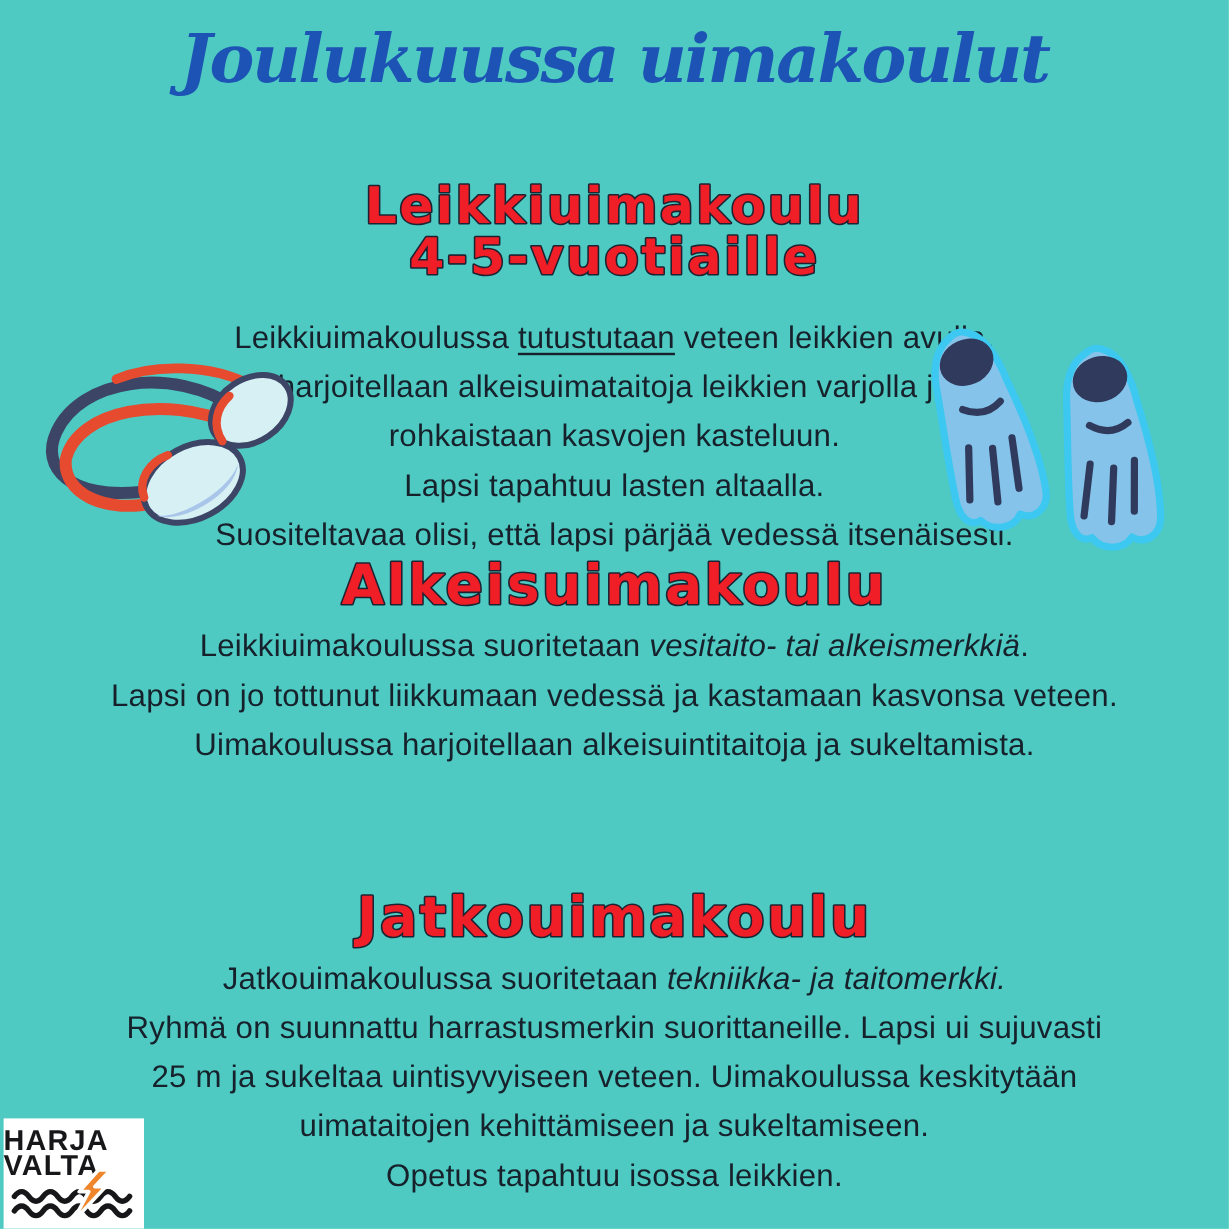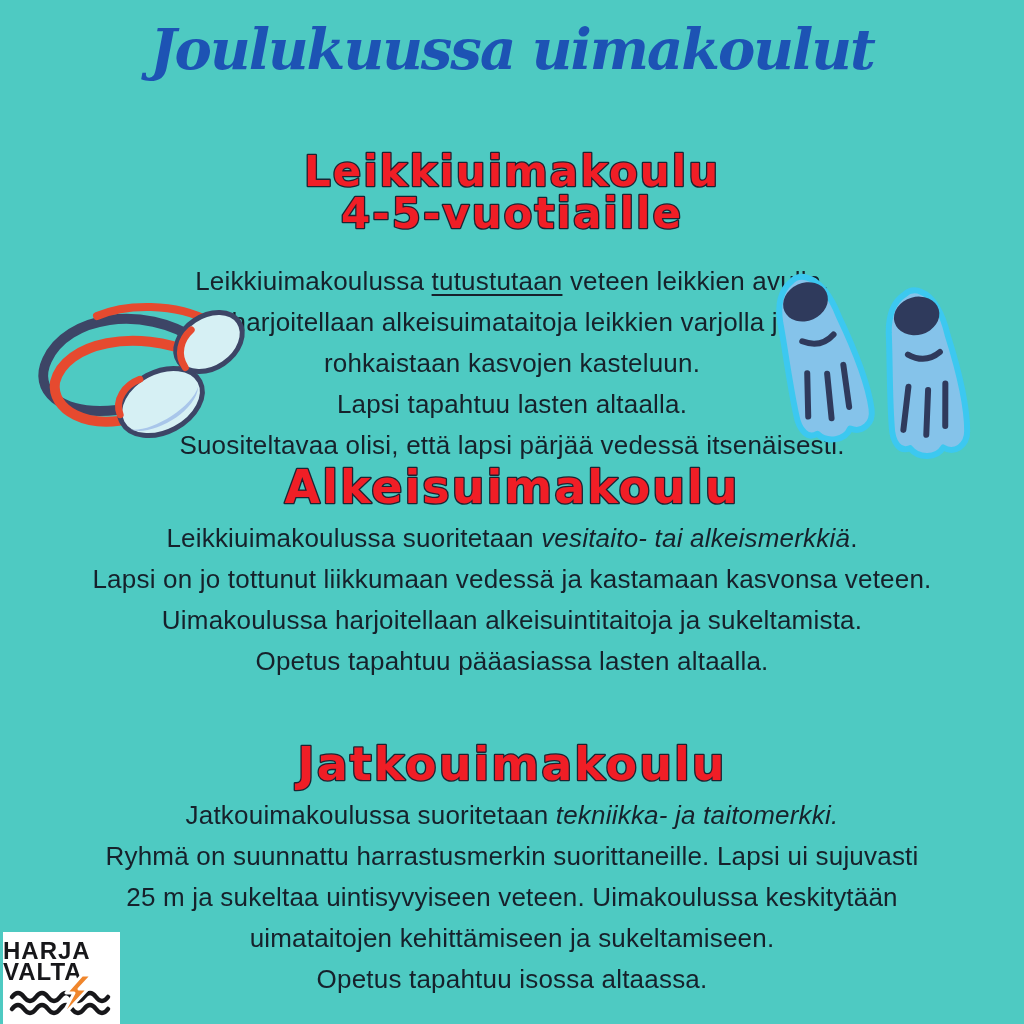--- a/index.html
+++ b/index.html
@@ -119,33 +119,32 @@
   </svg>
 
   <svg class="h-svg" style="top:455px; height:62px;" width="1024" height="62">
     <text x="512" y="48" text-anchor="middle" class="heading-text h-size-2">Alkeisuimakoulu</text>
   </svg>
 
   <div class="body-block" style="top:518px;">
     <div class="body-line"><span>Leikkiuimakoulussa suoritetaan</span><span class="iu"> vesitaito- tai alkeismerkkiä</span><span>.</span></div>
     <div class="body-line">Lapsi on jo tottunut liikkumaan vedessä ja kastamaan kasvonsa veteen.</div>
     <div class="body-line">Uimakoulussa harjoitellaan alkeisuintitaitoja ja sukeltamista.</div>
-    <div class="body-line">Opetus tapahtuu pääasiassa lasten altaalla.</div>
   </div>
 
   <svg class="h-svg" style="top:732px; height:62px;" width="1024" height="62">
     <text x="512" y="48" text-anchor="middle" class="heading-text h-size-2">Jatkouimakoulu</text>
   </svg>
 
   <div class="body-block" style="top:795px;">
     <div class="body-line"><span>Jatkouimakoulussa suoritetaan </span><span class="iu">tekniikka- ja taitomerkki.</span><span></span></div>
     <div class="body-line">Ryhmä on suunnattu harrastusmerkin suorittaneille. Lapsi ui sujuvasti</div>
     <div class="body-line">25 m ja sukeltaa uintisyvyiseen veteen. Uimakoulussa keskitytään</div>
     <div class="body-line">uimataitojen kehittämiseen ja sukeltamiseen.</div>
-    <div class="body-line">Opetus tapahtuu isossa altaassa.</div>
+    <div class="body-line">Opetus tapahtuu isossa leikkien.</div>
   </div>
 
   <div class="logo">
     <div class="logo-line">HARJA</div>
     <div class="logo-line">VALTA</div>
     <svg class="logo-waves" width="107" height="46" viewBox="0 0 107 46">
       <path d="M4,22 Q10,14 16,22 T28,22 T40,22 T52,22 T64,22 T76,22 T88,22 T100,22" fill="none" stroke="#17171a" stroke-width="4.5" stroke-linecap="round"></path>
       <path d="M4,34 Q10,26 16,34 T28,34 T40,34 T52,34 T64,34 T76,34 T88,34 T100,34" fill="none" stroke="#17171a" stroke-width="4.5" stroke-linecap="round"></path>
       <polygon points="74,0 58,18 66,18 52,44 80,14 71,14 84,0" fill="#f0862c" stroke="#ffffff" stroke-width="3" stroke-linejoin="round"></polygon>
     </svg>

